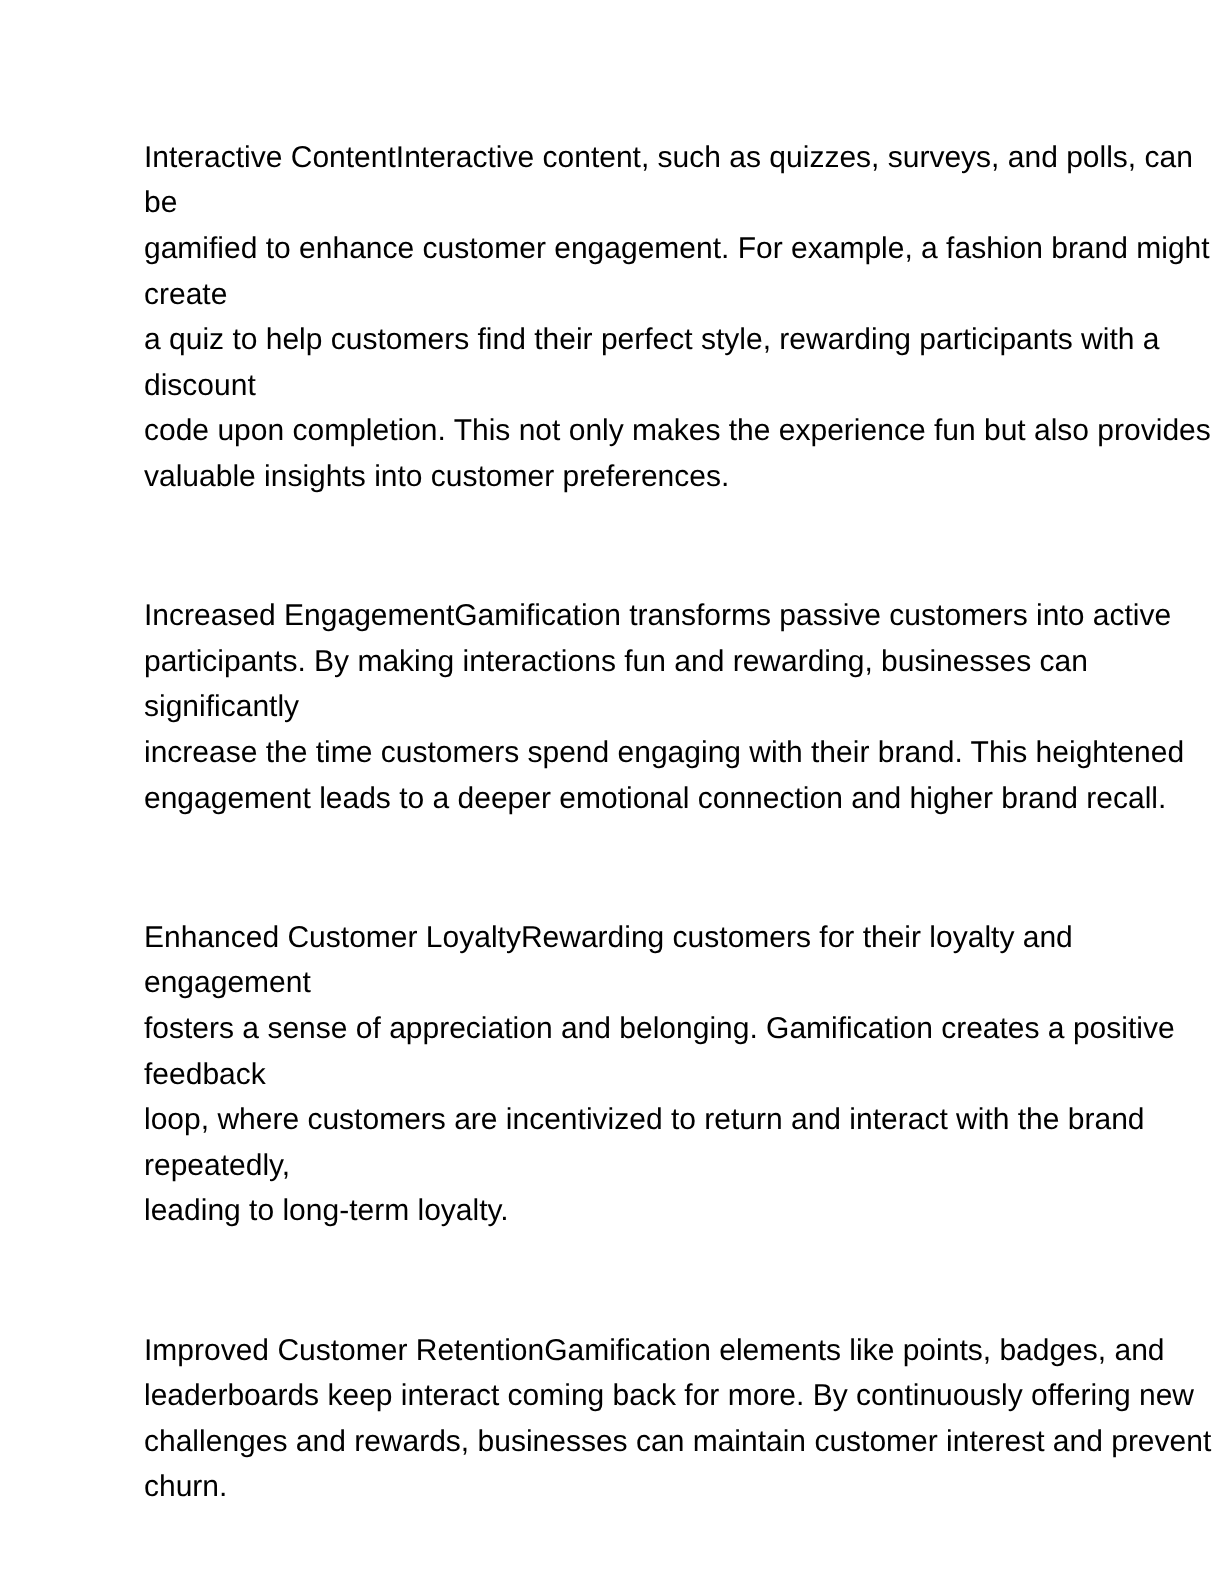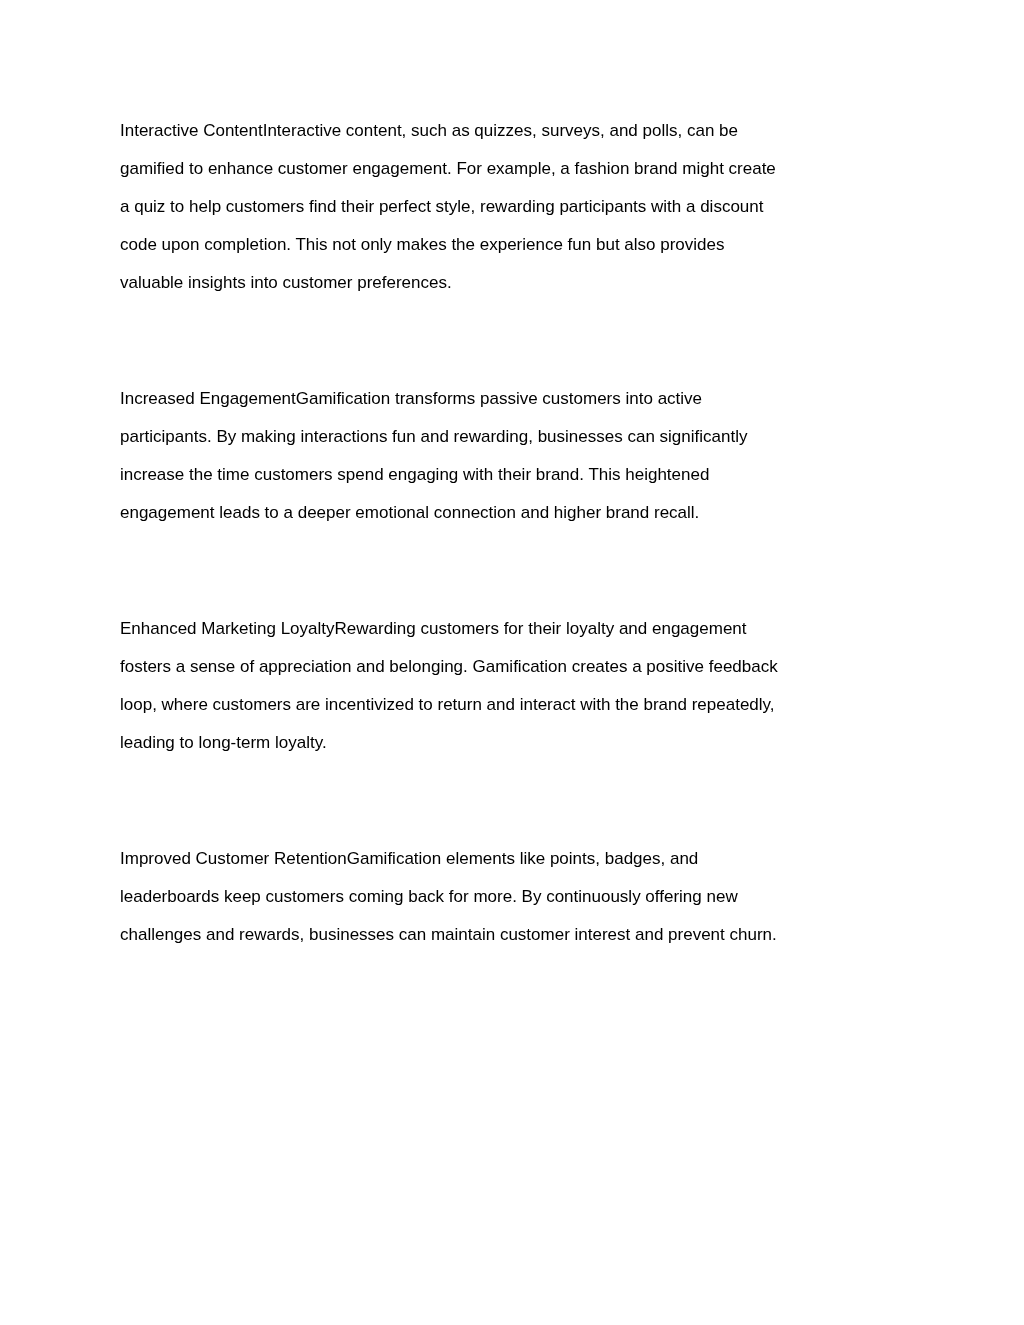--- a/index.html
+++ b/index.html
@@ -14,21 +14,21 @@
     font-family: "Liberation Sans", "DejaVu Sans", sans-serif;
     overflow: hidden;
   }
   .doc {
     position: absolute;
     left: 120px;
     top: 112px;
     right: 0;
   }
   .para, .heading {
-    font-size: 17px;
+    font-size: 25px;
     font-weight: 400;
     line-height: 38px;
     letter-spacing: 0;
     margin: 0 0 78px 0;
     white-space: pre-line; 
     color: #000000;
   }
 </style>
 </head>
 <body>
@@ -39,21 +39,21 @@
 a quiz to help customers find their perfect style, rewarding participants with a discount
 code upon completion. This not only makes the experience fun but also provides
 valuable insights into customer preferences.</p>
 
 
   <p class="para">Increased EngagementGamification transforms passive customers into active
 participants. By making interactions fun and rewarding, businesses can significantly
 increase the time customers spend engaging with their brand. This heightened
 engagement leads to a deeper emotional connection and higher brand recall.</p>
 
-  <p class="para">Enhanced Marketing LoyaltyRewarding customers for their loyalty and engagement
+  <p class="para">Enhanced Customer LoyaltyRewarding customers for their loyalty and engagement
 fosters a sense of appreciation and belonging. Gamification creates a positive feedback
 loop, where customers are incentivized to return and interact with the brand repeatedly,
 leading to long-term loyalty.</p>
 
   <p class="para">Improved Customer RetentionGamification elements like points, badges, and
-leaderboards keep customers coming back for more. By continuously offering new
+leaderboards keep interact coming back for more. By continuously offering new
 challenges and rewards, businesses can maintain customer interest and prevent churn.</p>
 </div>
 
 </body></html>

